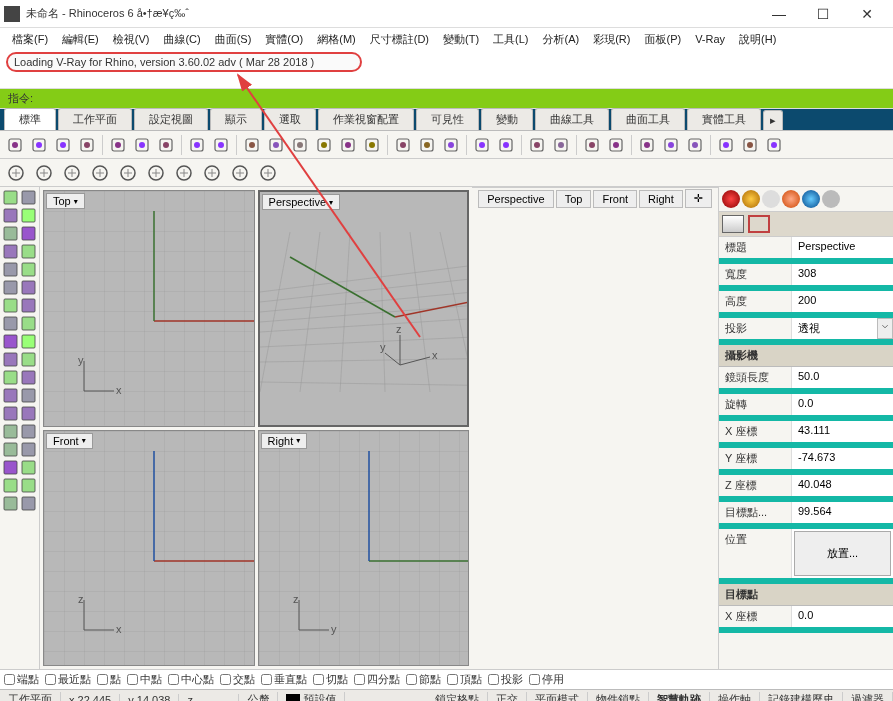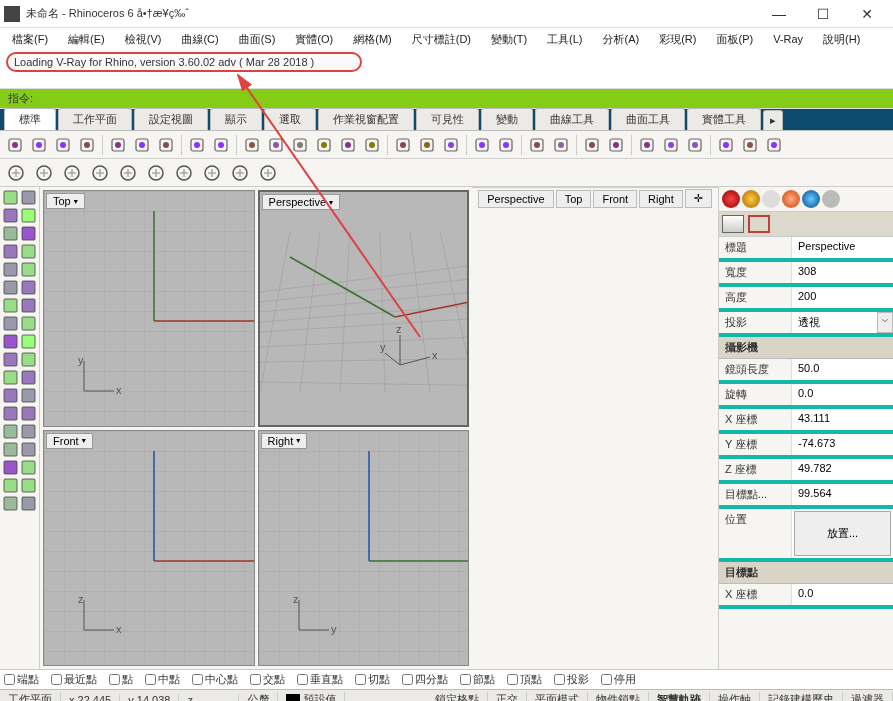--- a/index.html
+++ b/index.html
@@ -2,21 +2,21 @@
 <html><head>
 <meta charset="utf-8">
 <style>
 *{box-sizing:border-box;margin:0;padding:0;font-family:"Microsoft JhengHei",Arial,sans-serif;font-size:11px}
 body{background:#fff;width:893px;height:701px;overflow:hidden;position:relative}
 .titlebar{height:28px;background:#fff;display:flex;align-items:center;padding:0 4px;border-bottom:1px solid #ddd}
 .titlebar .app-icon{width:16px;height:16px;background:#444;margin-right:6px}
 .titlebar .title{flex:1;color:#333}
 .winbtns{display:flex}
 .winbtn{width:44px;height:28px;display:flex;align-items:center;justify-content:center;color:#333;font-size:14px}
-.menubar{height:22px;display:flex;align-items:center;padding:0 6px;gap:8px;background:#fff}
+.menubar{height:22px;display:flex;align-items:center;padding:0 6px;gap:2px;background:#fff}
 .menuitem{padding:2px 6px;color:#222}
 .cmdbox{margin:2px 6px;border:2px solid #e04040;border-radius:10px;padding:2px 6px;color:#333;background:#fafafa;width:356px}
 .cmdline2{padding:0 8px;color:#666;height:14px}
 .cmdlabel{padding:2px 8px;color:#333;background:#84cc16;border-top:1px solid #ddd;border-bottom:1px solid #ddd;display:flex;align-items:center}
 .cmdlabel .cmdinput{flex:1;height:14px;border:none;background:transparent;margin-left:4px}
 .tabrow{display:flex;background:#0c4a6e;border-bottom:1px solid #bbb;height:22px;align-items:flex-end;padding-left:4px}
 .tab{padding:3px 14px;background:#eceae6;border:1px solid #bbb;border-bottom:none;margin-right:2px;color:#333;border-radius:3px 3px 0 0}
 .tab.active{background:#fff}
 .tab.more{padding:3px 6px}
 .toolbar{display:flex;align-items:center;height:28px;background:#f6f5f1;border-bottom:1px solid #ccc;padding:0 4px;gap:2px}
@@ -36,29 +36,29 @@
 .axes{position:absolute;left:30px;bottom:20px}
 .vbottom{height:22px;display:flex;align-items:center;padding:0 6px;gap:2px;background:#f6f5f1;border-top:1px solid #ccc}
 .vtab{padding:2px 8px;background:#eee;border:1px solid #bbb}
 .rightpanel{width:175px;background:#f6f5f1;border-left:1px solid #ccc;display:flex;flex-direction:column}
 .rtoolrow{display:flex;padding:3px;gap:2px;border-bottom:1px solid #ccc}
 .rtb{width:18px;height:18px;border-radius:50%}
 .rtoolrow2{display:flex;padding:3px;gap:4px;border-bottom:1px solid #ccc;background:#ddd8cc}
 .camicon{width:22px;height:18px;border:1px solid #666;background:linear-gradient(#fff,#ccc)}
 .recticon{width:22px;height:18px;border:2px solid #c04040}
 .proplabel{background:#d9d4c6;padding:3px 6px;font-weight:bold;color:#333;border-bottom:1px solid #bbb}
-.proprow{display:flex;border-bottom:4px solid #14b8a6}
+.proprow{display:flex;border-bottom:6px solid #14b8a6}
 .proprow .k{width:72px;padding:3px 6px;color:#333}
 .proprow .v{flex:1;padding:3px 6px;background:#fff;border-left:1px solid #ddd}
 .proprow .vsel{flex:1;display:flex}
 .proprow .vsel span{flex:1;padding:3px 6px;background:#fff;border-left:1px solid #ddd}
 .proprow .vsel .dd{width:16px;background:#eee;border:1px solid #bbb;text-align:center;font-size:8px;line-height:14px}
 .proprow .vbtn{flex:1;padding:2px;background:#fff;border-left:1px solid #ddd}
 .proprow .vbtn button{width:100%;padding:14px;background:#eee;border:1px solid #aaa}
-.osnap{height:20px;display:flex;align-items:center;padding:0 4px;gap:12px;background:#fff;border-top:1px solid #ccc}
+.osnap{height:20px;display:flex;align-items:center;padding:0 4px;gap:6px;background:#fff;border-top:1px solid #ccc}
 .osnap label{display:flex;align-items:center;gap:2px;color:#333}
 .osnap input{width:11px;height:11px}
 .status{height:20px;display:flex;align-items:center;background:#eceae6;border-top:1px solid #bbb;font-size:11px;color:#333}
 .status .cell{padding:0 8px;border-right:1px solid #ccc}
 .status .swatch{width:14px;height:12px;background:#000;display:inline-block;vertical-align:middle;margin-right:3px}
 .status .rt{margin-left:auto;display:flex}
 .arrow-annotation{position:absolute;top:67px;left:230px;pointer-events:none;z-index:100}
 </style>
 </head>
 <body>
@@ -700,21 +700,21 @@
         <div class="proprow">
           <div class="k">X 座標</div>
           <div class="v">43.111</div>
         </div>
         <div class="proprow">
           <div class="k">Y 座標</div>
           <div class="v">-74.673</div>
         </div>
         <div class="proprow">
           <div class="k">Z 座標</div>
-          <div class="v">49.782</div>
+          <div class="v">40.048</div>
         </div>
         <div class="proprow">
           <div class="k">目標點...</div>
           <div class="v">99.564</div>
         </div>
       </div>
     <div class="proprow">
         <div class="k">位置</div>
         <div class="vbtn"><button>放置...</button></div>
       </div>

